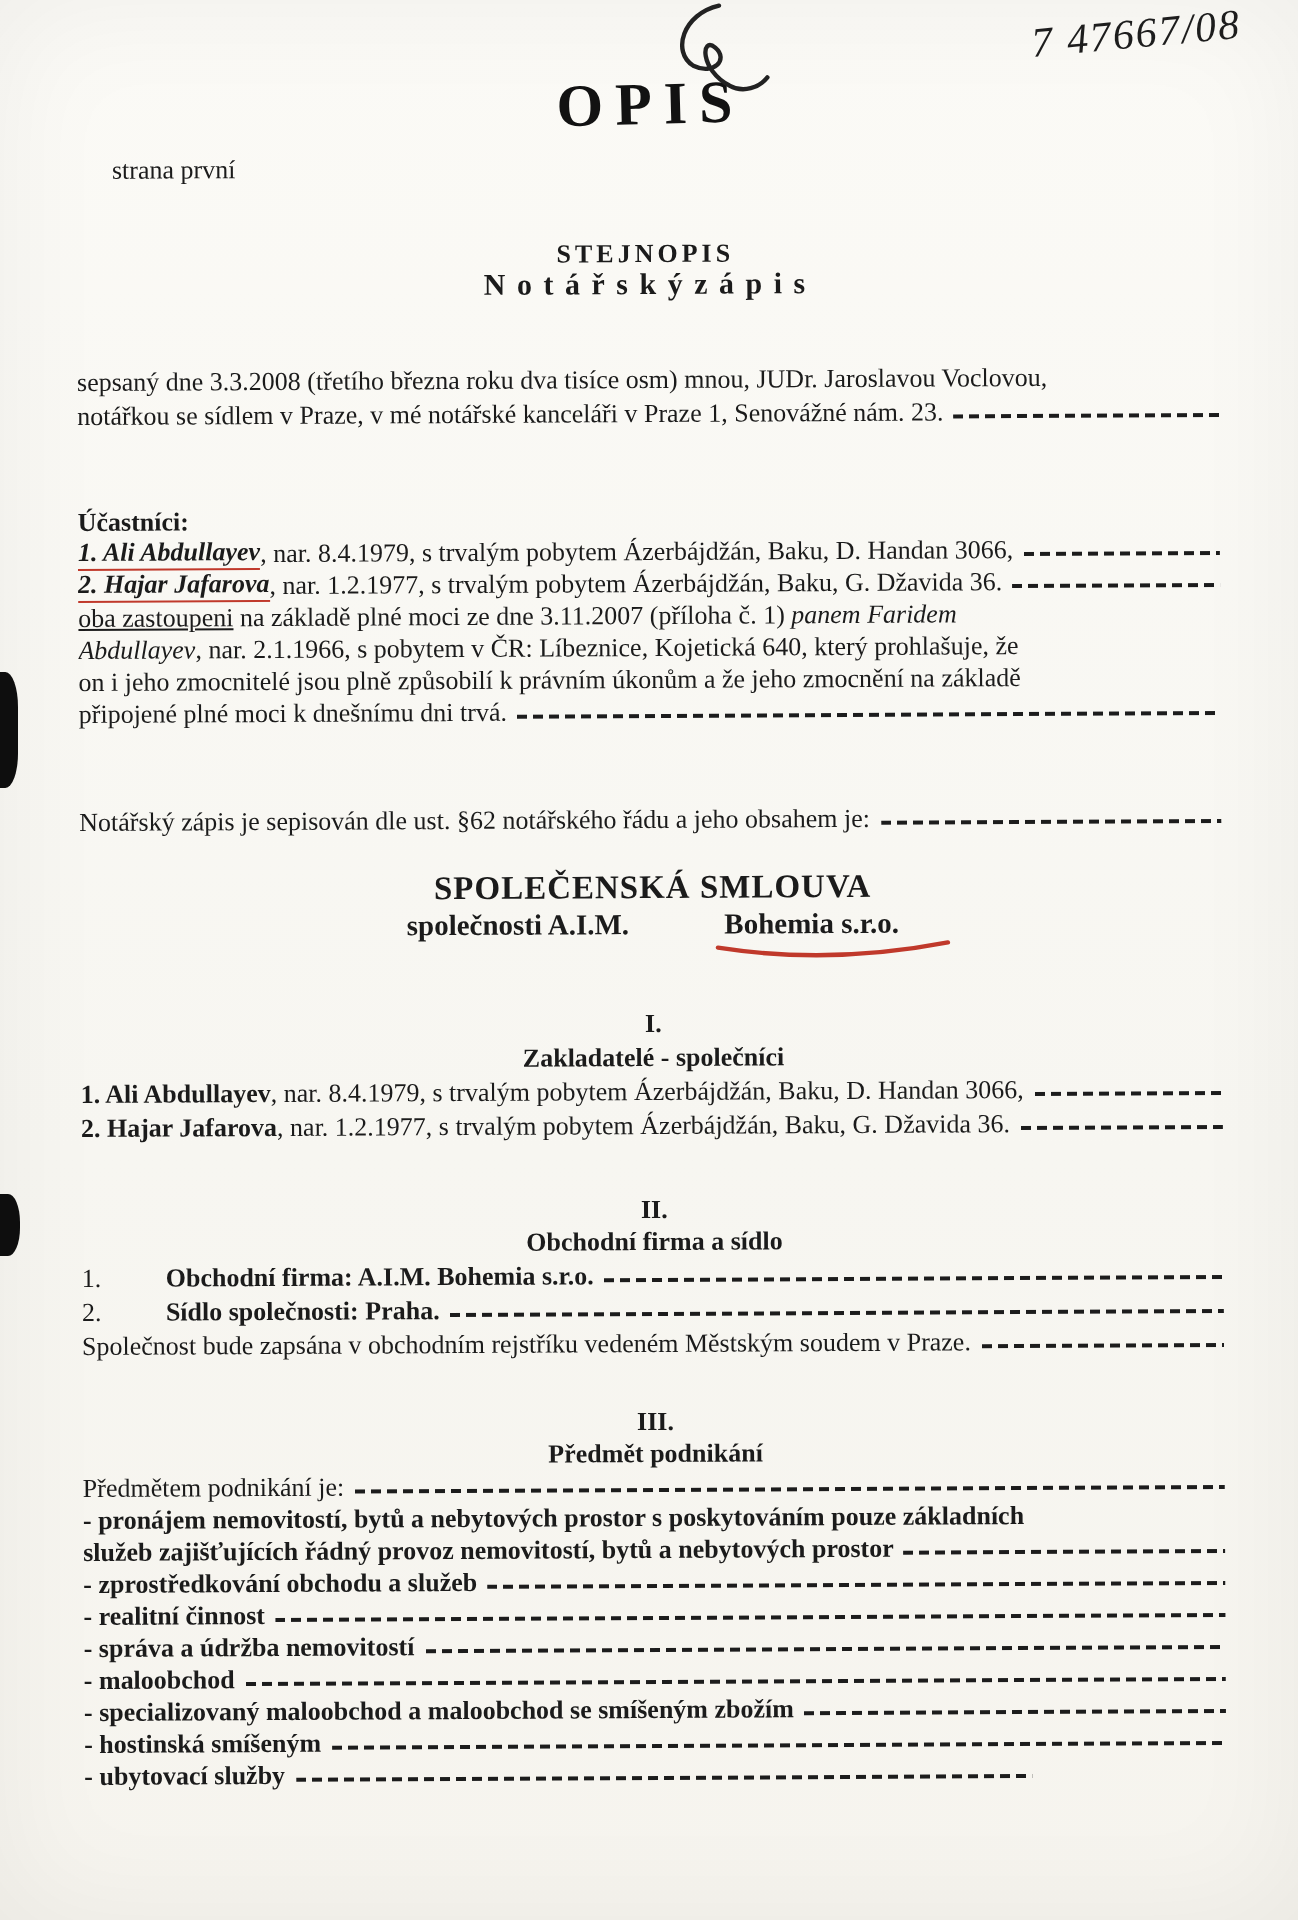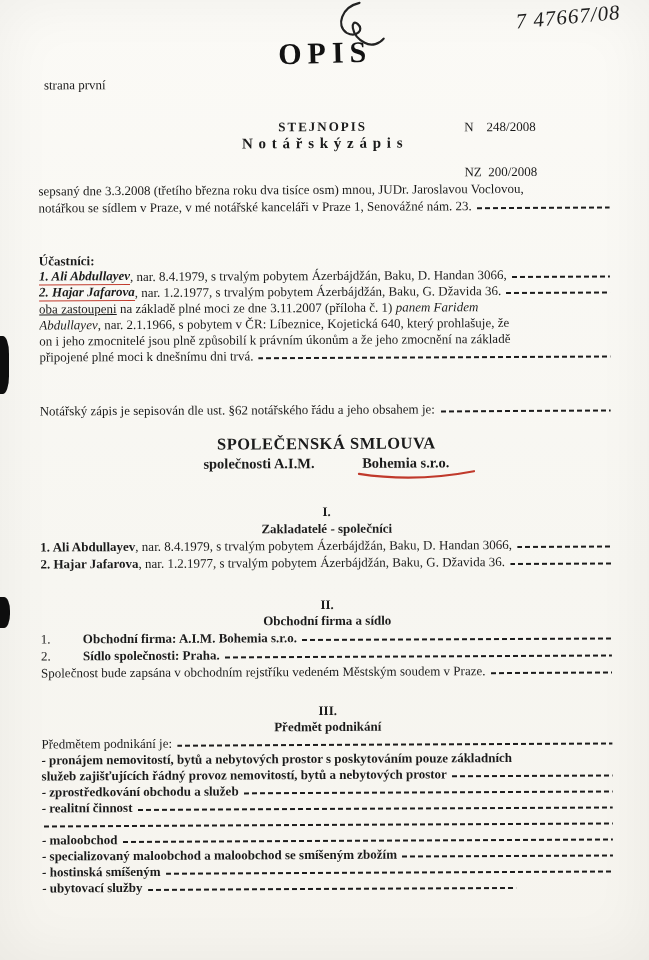--- a/index.html
+++ b/index.html
@@ -12,21 +12,21 @@
   }
   .sheet{position:absolute;inset:0;transform:rotate(-0.3deg);}
   
   .hdr{position:relative;height:172px;}
   .opis{position:absolute;left:0;right:0;top:36px;text-align:center;
     font-size:30px;font-weight:bold;letter-spacing:6px;text-indent:6px;
     transform:rotate(-1.2deg);color:#121212;}
   .hand-loop{position:absolute;left:332px;top:0px;}
   .hand-num{position:absolute;right:26px;top:6px;font-style:italic;font-size:21px;
     letter-spacing:1px;transform:rotate(-5deg);color:#1d1d1d;white-space:pre;}
-  .strana{position:absolute;left:46px;top:76px;}
+  .strana{position:absolute;left:58px;top:76px;}
   .refs{position:absolute;left:466px;top:90px;line-height:15px;white-space:pre;}
   .stejnopis{position:absolute;left:0;right:0;top:119px;text-align:center;
     font-weight:bold;letter-spacing:2px;font-size:13px;}
   .doctitle{position:absolute;left:0;right:0;top:135px;text-align:center;
     font-weight:bold;font-size:15px;letter-spacing:1px;}
   
   .content{padding:0 36px 0 40px;}
   .line{display:flex;align-items:center;white-space:pre;overflow:hidden;height:17px;}
   .h16{height:16px;}
   .dash{flex:1 1 auto;height:2px;margin:4px 2px 0 2px;
@@ -70,24 +70,20 @@
       <span class="hand-loop">
         <svg width="58" height="50" viewBox="0 0 58 50">
           <path d="M30,3 C12,7 6,26 17,33 C27,38 35,30 28,24 C21,18 20,35 35,43 C42,47 50,44 54,39" fill="none" stroke="#222" stroke-width="2.2" stroke-linecap="round"></path>
         </svg>
       </span>
 
       <div class="hand-num">7 47667/08</div>
 
       <div class="strana">strana první</div>
 
-      <div class="refs">
-        <div>N    248/2008</div>
-        <div>NZ  200/2008</div>
-      </div>
 
       <div class="stejnopis">STEJNOPIS</div>
       <div class="doctitle">N o t á ř s k ý   z á p i s</div>
     </div>
 
     <div class="content">
 
       <div class="intro">
         <div class="line">
           <span>sepsaný dne 3.3.2008 (třetího března roku dva tisíce osm) mnou, JUDr. Jaroslavou Voclovou,</span>
@@ -186,20 +182,21 @@
         </div>
         <div class="line h16">
           <span class="b">- zprostředkování obchodu a služeb </span>
           <span class="dash"></span>
         </div>
         <div class="line h16">
           <span class="b">- realitní činnost </span>
           <span class="dash"></span>
         </div>
         <div class="line h16">
+          <span class="b">- správa a údržba nemovitostí </span>
           <span class="dash"></span>
         </div>
         <div class="line h16">
           <span class="b">- maloobchod </span>
           <span class="dash"></span>
         </div>
         <div class="line h16">
           <span class="b">- specializovaný maloobchod a maloobchod se smíšeným zbožím </span>
           <span class="dash"></span>
         </div>

